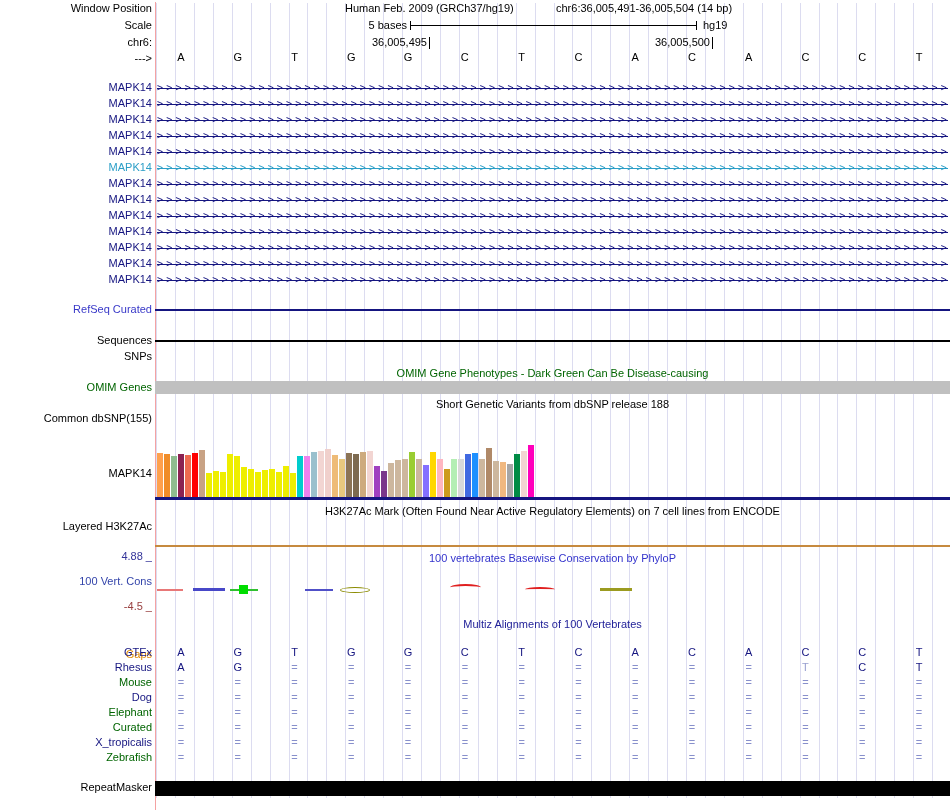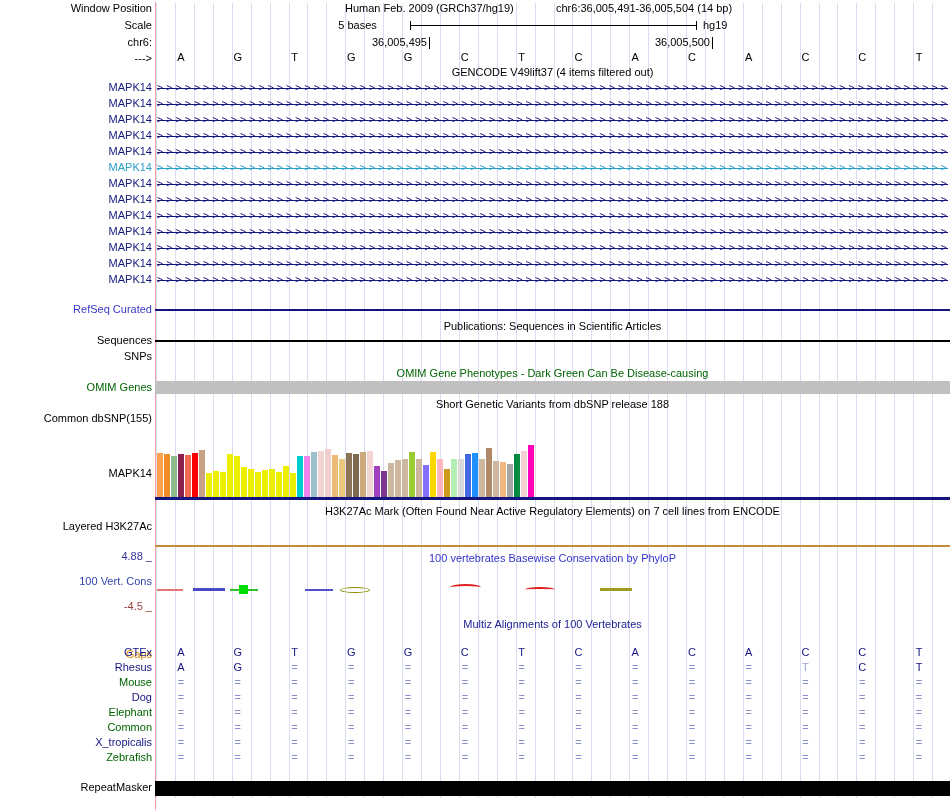--- a/index.html
+++ b/index.html
@@ -32,37 +32,35 @@
   <div class="pinkline"></div>
 
   <div class="lbl" style="top:2px">Window Position</div>
   <div class="lbl" style="top:19px">Scale</div>
   <div class="lbl" style="top:36px">chr6:</div>
   <div class="lbl" style="top:52px">---&gt;</div>
 
   <div class="abs" style="left:345px;top:2px;white-space:nowrap">Human Feb. 2009 (GRCh37/hg19)</div>
   <div class="abs" style="left:556px;top:2px;white-space:nowrap">chr6:36,005,491-36,005,504 (14 bp)</div>
 
-  <div class="abs" style="left:320px;top:19px;width:75px;text-align:center">5 bases</div>
+  <div class="abs" style="left:332px;top:19px;width:75px;text-align:right">5 bases</div>
   <div class="abs" style="left:410px;top:25px;width:287px;height:1px;background:#000"></div>
   <div class="tick" style="left:410px;top:21px;height:9px"></div>
   <div class="tick" style="left:696px;top:21px;height:9px"></div>
   <div class="abs" style="left:703px;top:19px">hg19</div>
 
   <div class="abs" style="left:339px;top:36px;width:88px;text-align:right">36,005,495</div>
   <div class="tick" style="left:429px;top:37px;height:12px"></div>
   <div class="abs" style="left:622px;top:36px;width:88px;text-align:right">36,005,500</div>
   <div class="tick" style="left:712px;top:37px;height:12px"></div>
 
-  <div class="title" style="top:66px">GENCODE V49lift37 (4 items filtered out)</div>
 
   <div class="lbl" style="top:303px;color:#3838C8">RefSeq Curated</div>
   <div class="hline" style="top:309px;height:2px;background:#151580"></div>
 
-  <div class="title" style="top:320px">Publications: Sequences in Scientific Articles</div>
   <div class="lbl" style="top:334px">Sequences</div>
   <div class="hline" style="top:340px;height:2px;background:#000"></div>
   <div class="lbl" style="top:350px">SNPs</div>
 
   <div class="title" style="top:367px;color:#006400">OMIM Gene Phenotypes - Dark Green Can Be Disease-causing</div>
   <div class="lbl" style="top:381px;color:#006400">OMIM Genes</div>
   <div class="hline" style="top:381px;height:13px;background:#C0C0C0"></div>
 
   <div class="title" style="top:398px">Short Genetic Variants from dbSNP release 188</div>
   <div class="lbl" style="top:412px">Common dbSNP(155)</div>
@@ -270,21 +268,21 @@
     <div class="cell" style="left:408.08000000000004px;top:706px;color:#8890CC">=</div>
     <div class="cell" style="left:464.85px;top:706px;color:#8890CC">=</div>
     <div class="cell" style="left:521.62px;top:706px;color:#8890CC">=</div>
     <div class="cell" style="left:578.3900000000001px;top:706px;color:#8890CC">=</div>
     <div class="cell" style="left:635.1600000000001px;top:706px;color:#8890CC">=</div>
     <div class="cell" style="left:691.9300000000001px;top:706px;color:#8890CC">=</div>
     <div class="cell" style="left:748.7px;top:706px;color:#8890CC">=</div>
     <div class="cell" style="left:805.47px;top:706px;color:#8890CC">=</div>
     <div class="cell" style="left:862.24px;top:706px;color:#8890CC">=</div>
     <div class="cell" style="left:919.01px;top:706px;color:#8890CC">=</div>
-    <div class="lbl" style="top:721px;color:#006400">Common</div>
+    <div class="lbl" style="top:721px;color:#006400">Curated</div>
     <div class="cell" style="left:181px;top:721px;color:#8890CC">=</div>
     <div class="cell" style="left:237.77px;top:721px;color:#8890CC">=</div>
     <div class="cell" style="left:294.54px;top:721px;color:#8890CC">=</div>
     <div class="cell" style="left:351.31px;top:721px;color:#8890CC">=</div>
     <div class="cell" style="left:408.08000000000004px;top:721px;color:#8890CC">=</div>
     <div class="cell" style="left:464.85px;top:721px;color:#8890CC">=</div>
     <div class="cell" style="left:521.62px;top:721px;color:#8890CC">=</div>
     <div class="cell" style="left:578.3900000000001px;top:721px;color:#8890CC">=</div>
     <div class="cell" style="left:635.1600000000001px;top:721px;color:#8890CC">=</div>
     <div class="cell" style="left:691.9300000000001px;top:721px;color:#8890CC">=</div>

